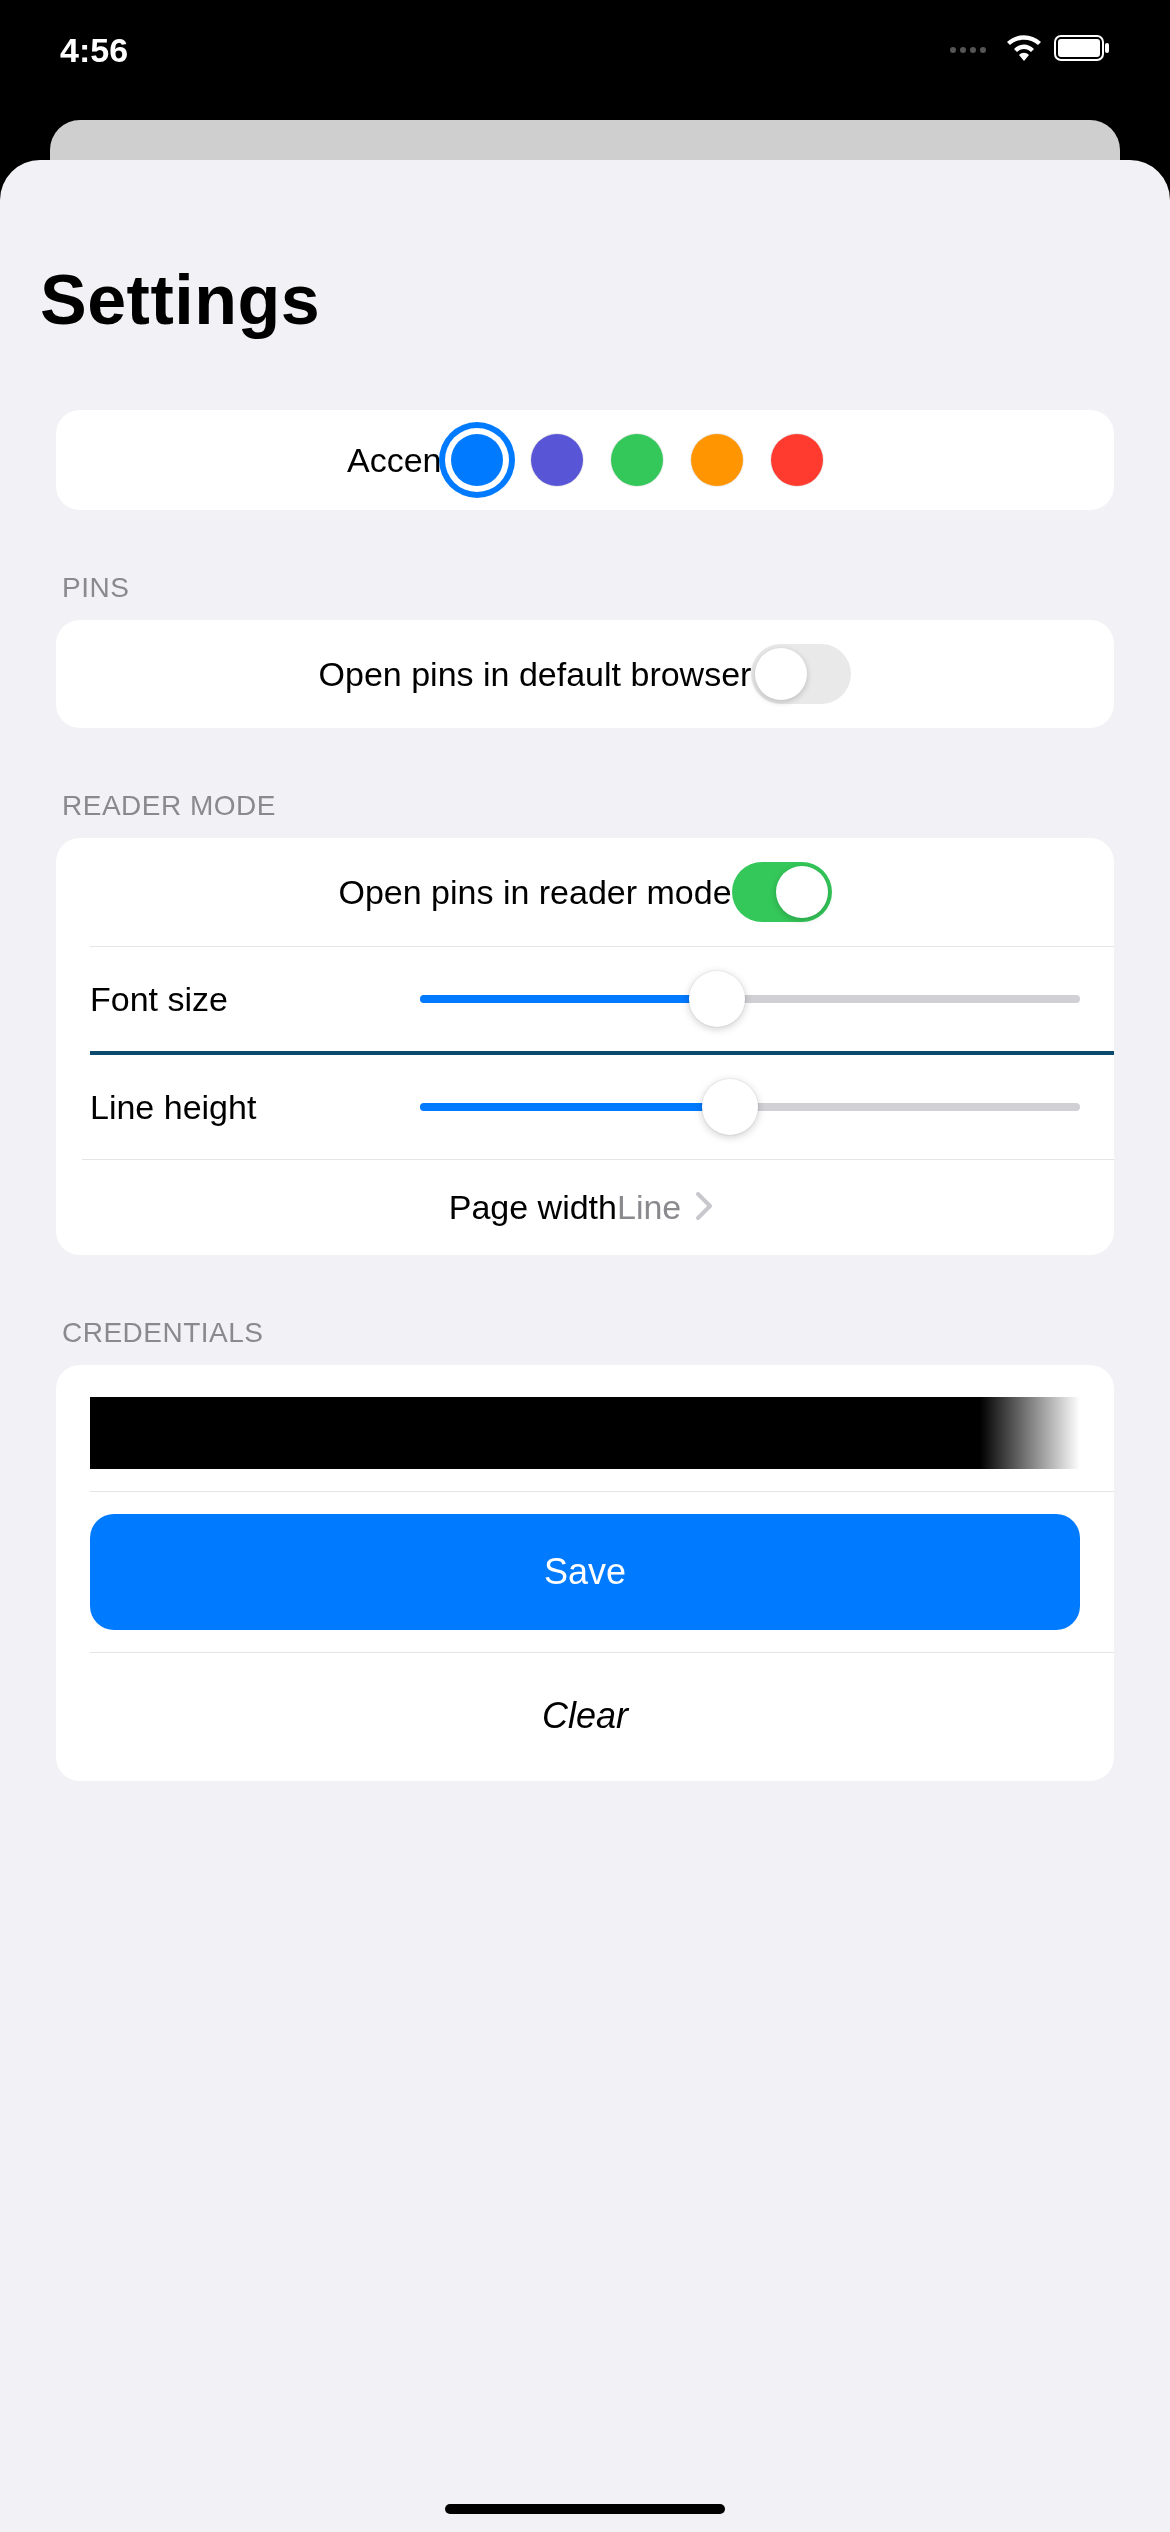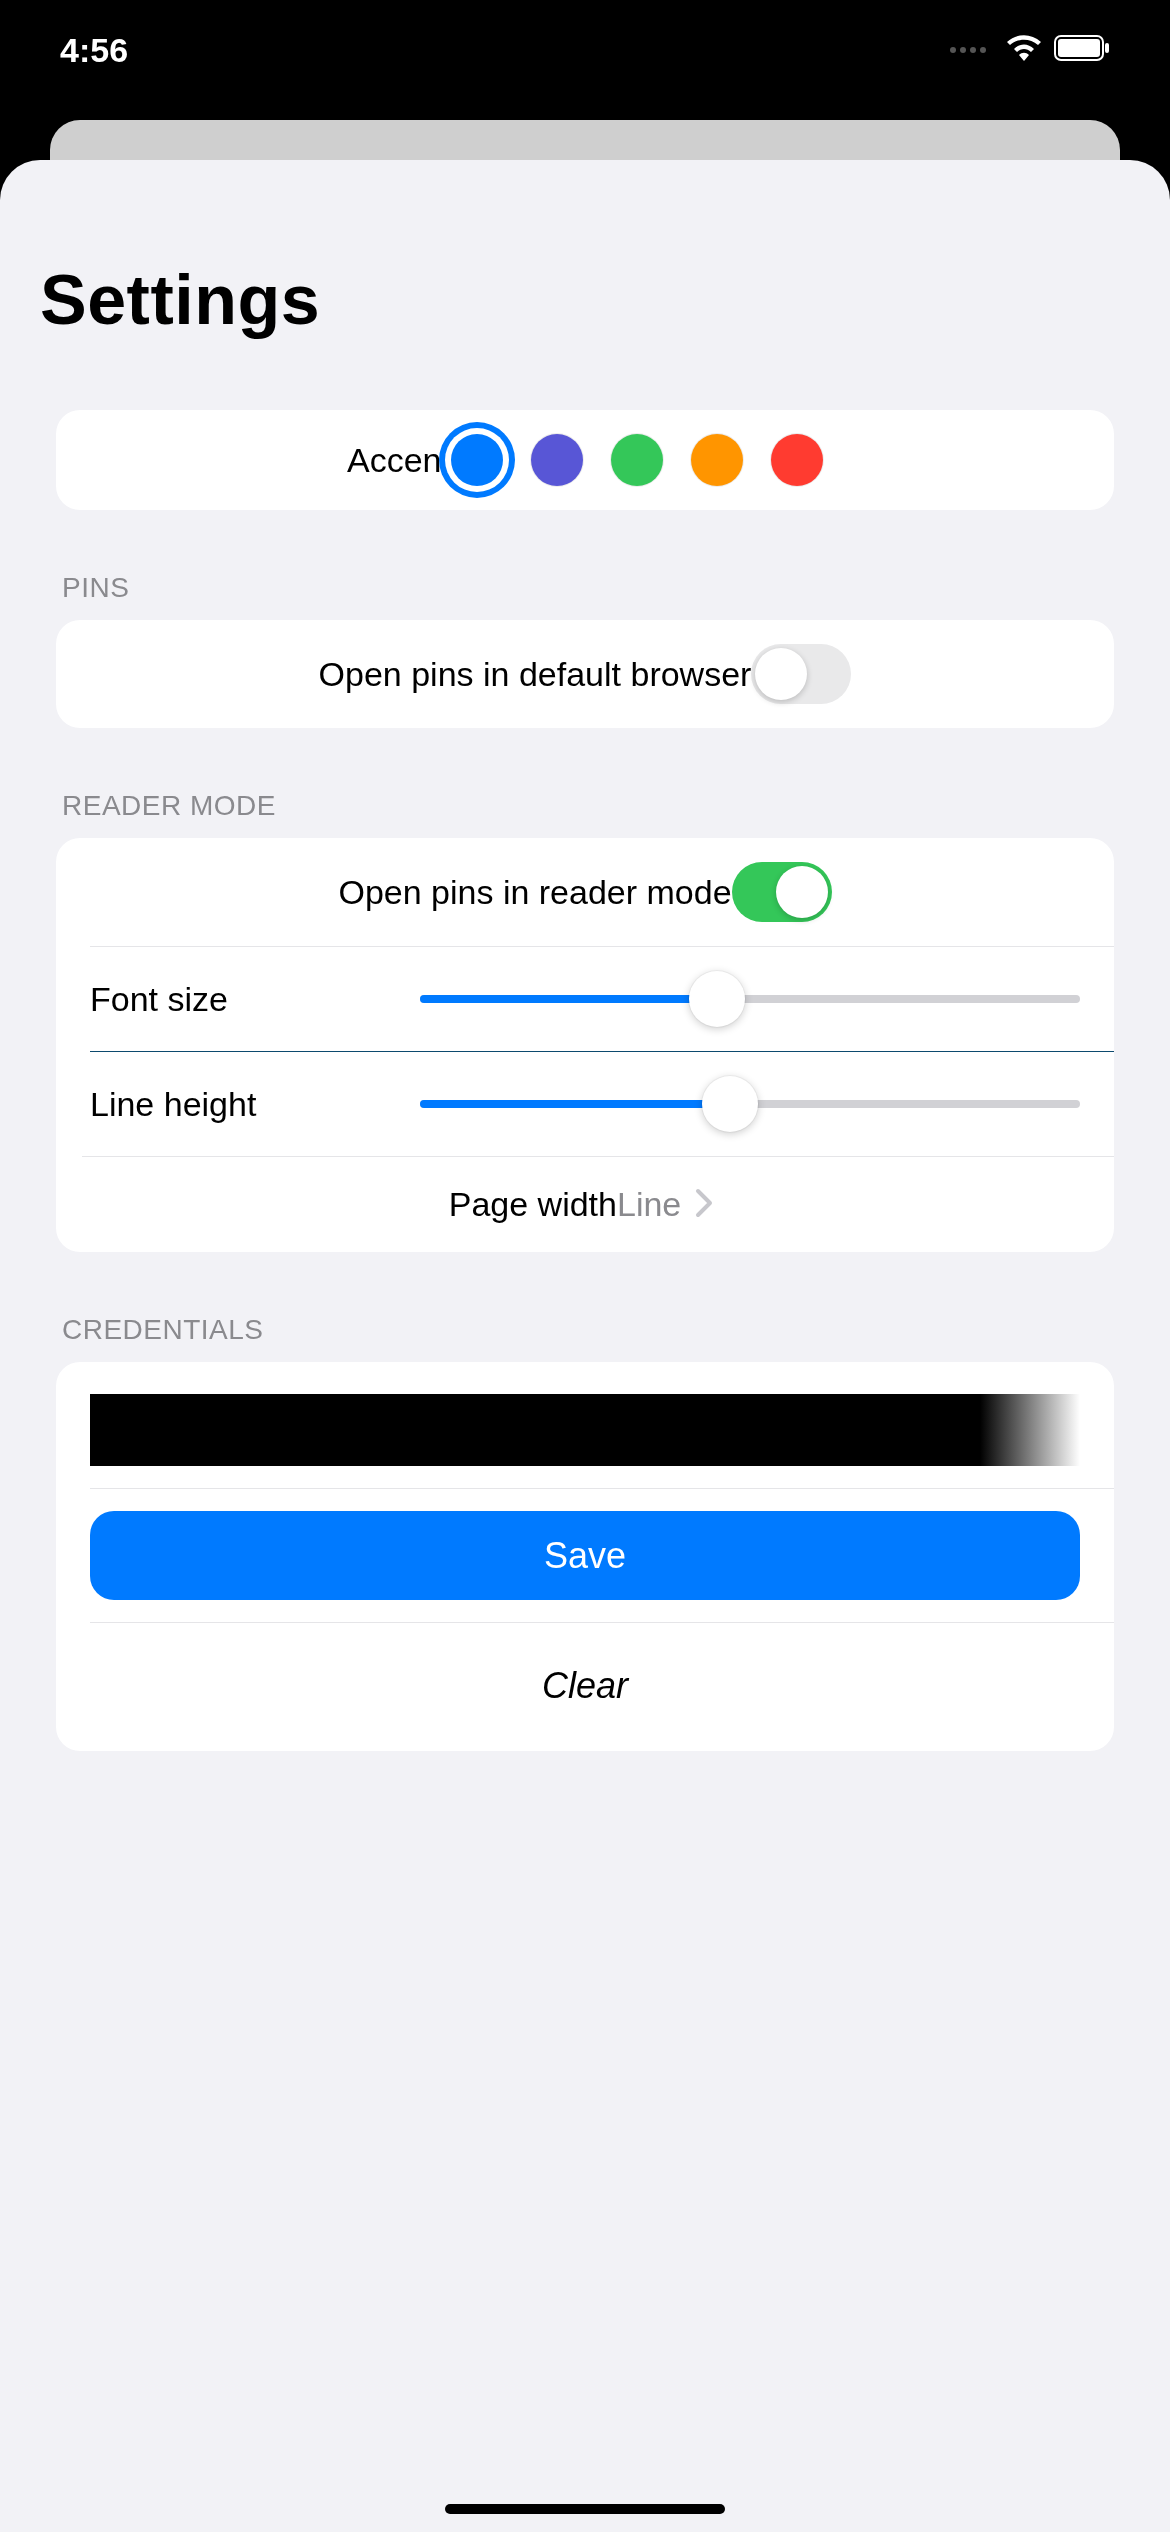--- a/index.html
+++ b/index.html
@@ -273,21 +273,21 @@
     }
     
     .btn-row + .btn-row {
       border-top: 1px solid #e5e5e8;
       margin-left: 34px;
       padding-left: 0;
     }
     
     .primary-btn {
       width: 100%;
-      height: 89px;
+      height: 116px;
       border-radius: 24px;
       background: #007aff;
       color: #fff;
       font-size: 36px;
       font-weight: 400;
       display: flex;
       align-items: center;
       justify-content: center;
       border: none;
     }
@@ -387,21 +387,21 @@
         <span class="row-label">Font size</span>
         <div class="slider">
           <div class="slider-track">
             <div class="slider-fill" style="width:45%"></div>
           </div>
           <div class="slider-thumb" style="left:45%"></div>
         </div>
       </div>
     </div>
 
-    <div class="row" style="border-top:1px solid #0c4a6e;margin-left:34px;padding-left:0;">
+    <div class="row" style="border-top:4px solid #0c4a6e;margin-left:34px;padding-left:0;">
       <div class="slider-wrap" style="width:100%">
         <span class="row-label">Line height</span>
         <div class="slider">
           <div class="slider-track">
             <div class="slider-fill" style="width:47%"></div>
           </div>
           <div class="slider-thumb" style="left:47%"></div>
         </div>
       </div>
     </div>

